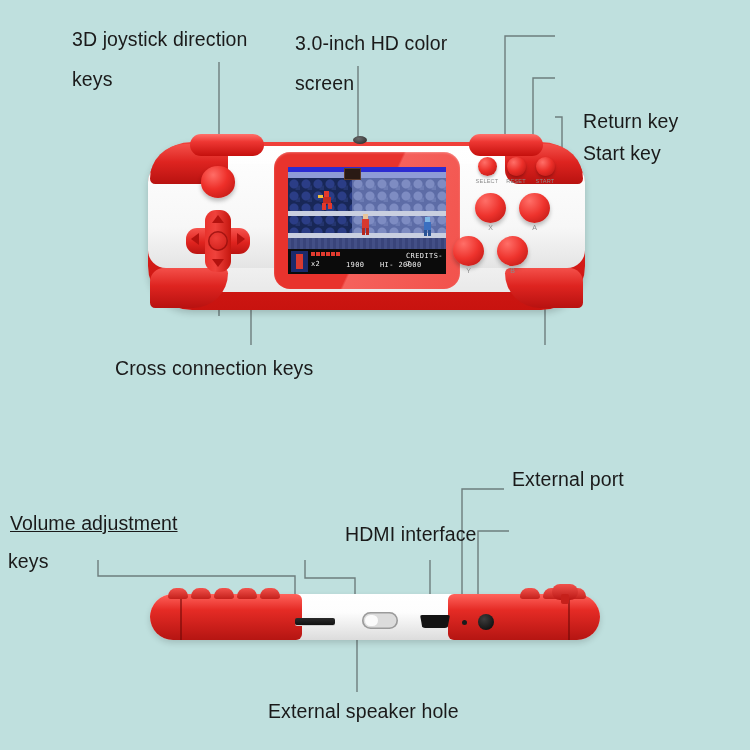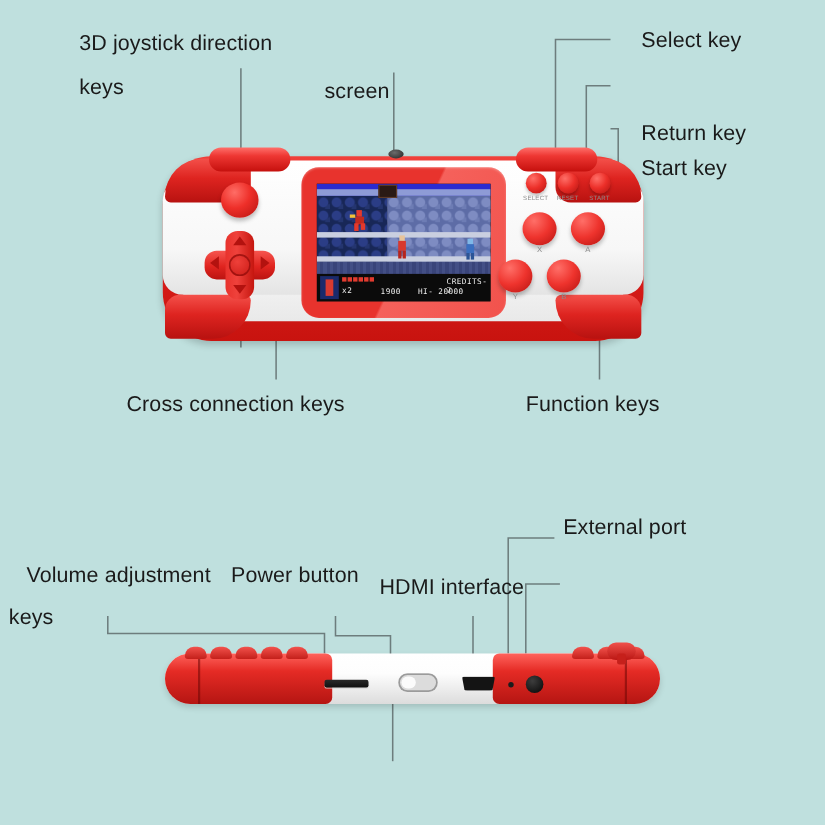--- a/index.html
+++ b/index.html
@@ -183,34 +183,33 @@
       <path d="M430 560 L430 584 L430 612"></path>
       <path d="M504 489 L462 489 L462 612"></path>
       <path d="M509 531 L478 531 L478 612"></path>
       <path d="M357 692 L357 626"></path>
     </g>
   </svg>
 
   <div class="lbl" style="left:72px;top:26px;">3D joystick direction</div>
   <div class="lbl" style="left:72px;top:66px;">keys</div>
 
+  <div class="lbl" style="left:295px;top:30px;">3.0-inch HD color</div>
   <div class="lbl" style="left:295px;top:70px;">screen</div>
 
-  <div class="lbl" style="left:583px;top:24px;">Select key</div>
   <div class="lbl" style="left:583px;top:61px;margin-top:47px;">Return key</div>
   <div class="lbl" style="left:583px;top:100px;margin-top:40px;">Start key</div>
 
   <div class="lbl" style="left:115px;top:355px;">Cross connection keys</div>
-  <div class="lbl" style="left:478px;top:355px;">Function keys</div>
-
-  <div class="lbl" style="left:24px;top:510px;">Volume adjustment</div>
+
+  <div class="lbl" style="left:10px;top:510px;text-decoration:underline;">Volume adjustment</div>
   <div class="lbl" style="left:8px;top:548px;">keys</div>
-  <div class="lbl" style="left:210px;top:510px;">Power button</div>
   <div class="lbl" style="left:345px;top:521px;">HDMI interface</div>
   <div class="lbl" style="left:512px;top:466px;">External port</div>
+  <div class="lbl" style="left:268px;top:698px;">External speaker hole</div>
 
   <div id="device-front">
     <div class="shell-red"></div>
     <div class="shell-white"></div>
     <div class="white-band"></div>
     <div class="corner c-tl"></div>
     <div class="corner c-tr"></div>
     <div class="corner c-bl"></div>
     <div class="corner c-br"></div>
     <div class="shoulder sh-l"></div>

